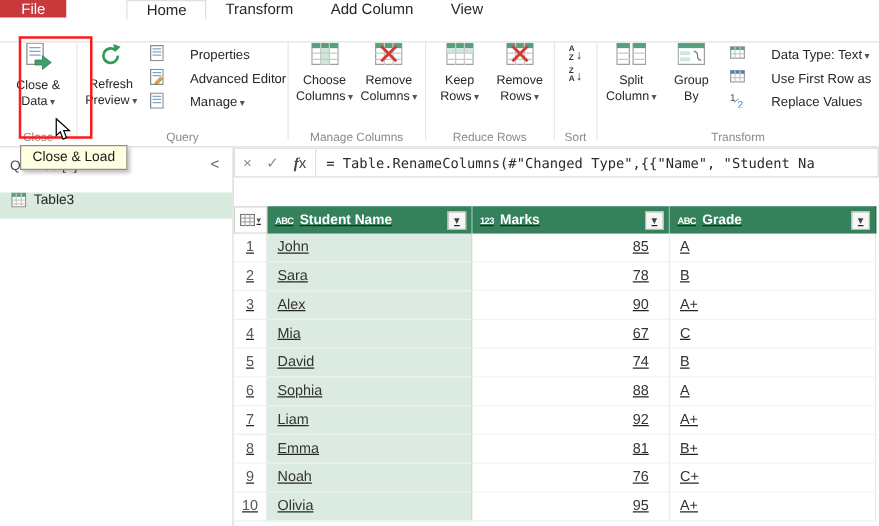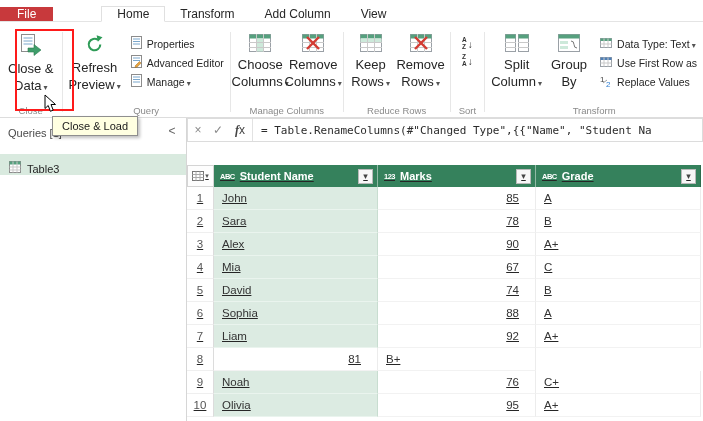--- a/index.html
+++ b/index.html
@@ -1,45 +1,45 @@
 <!DOCTYPE html>
 <html><head>
 <meta charset="utf-8">
 <style>
   *{margin:0;padding:0;box-sizing:border-box;font-family:"Liberation Sans",sans-serif;}
   html,body{width:703px;height:421px;}
   body{position:relative;background:#fff;overflow:hidden;font-size:11px;color:#262626;}
 
   
-  .tabbar{position:absolute;left:0;top:0;right:0;height:22px;background:#fff;border-bottom:1px solid #e4e4e4;display:flex;align-items:flex-end;z-index:5;}
+  .tabbar{position:absolute;left:0;top:0;right:0;height:34px;background:#fff;border-bottom:1px solid #e4e4e4;display:flex;align-items:flex-start;z-index:5;}
   .tab-file{background:#c8393c;color:#fff;padding:0 17px;display:flex;align-items:center;font-size:12px;cursor:default;}
   .tab{padding:0 15px;display:flex;align-items:center;font-size:12px;color:#262626;cursor:default;}
   .tab.selected{border:1px solid #e0e0e0;border-bottom:1px solid #fff;background:#fff;margin-bottom:-1px;margin-left:48px;}
 
   
   .ribbon{position:absolute;left:0;top:27px;right:0;height:91px;background:#fff;border-bottom:1px solid #dddddd;display:flex;align-items:stretch;z-index:4;}
   .rgroup{position:relative;padding:3px 3px 14px 3px;display:flex;align-items:flex-start;}
   .glabel{position:absolute;bottom:1px;left:0;right:0;text-align:center;font-size:9.5px;color:#8a8a8a;white-space:nowrap;}
   .gsep{width:1px;background:#e7e7e7;margin:5px 0;}
   .bigbtn{display:flex;flex-direction:column;align-items:center;justify-content:flex-start;padding:4px 3px 0 3px;min-width:48px;cursor:default;}
-  .bigbtn .lbl{text-align:center;font-size:13px;line-height:1.3;color:#262626;margin-top:3px;white-space:nowrap;}
+  .bigbtn .lbl{text-align:center;font-size:10px;line-height:1.3;color:#262626;margin-top:3px;white-space:nowrap;}
   .caret::after{content:"▾";font-size:8px;color:#555;margin-left:2px;}
-  .smallrow{display:flex;align-items:center;gap:5px;font-size:10.5px;height:19px;padding:0 3px;color:#262626;white-space:nowrap;cursor:default;}
+  .smallrow{display:flex;align-items:center;gap:21px;font-size:10.5px;height:19px;padding:0 3px;color:#262626;white-space:nowrap;cursor:default;}
   .smallcol{display:flex;flex-direction:column;justify-content:flex-start;margin-left:4px;padding-top:4px;}
   .sort-btn{display:flex;align-items:center;gap:1px;height:17px;cursor:default;}
   .sort-ic{display:inline-flex;flex-direction:column;font-size:6.5px;line-height:6.5px;font-weight:bold;color:#333;}
   .sort-ic.az::before{content:"A";} .sort-ic.az::after{content:"Z";}
   .sort-ic.za::before{content:"Z";} .sort-ic.za::after{content:"A";}
   .sort-arrow::after{content:"↓";font-size:10px;color:#333;}
 
   
   .sidebar{position:absolute;left:0;top:118px;bottom:0;width:187px;background:#fff;border-right:1px solid #d6d6d6;}
   .sidebar-header{position:relative;height:30px;padding:9px 0 0 8px;color:#4a4a4a;font-size:11px;}
   .collapse-btn{position:absolute;right:7px;top:6px;width:14px;height:16px;color:#666;font-size:12px;text-align:center;cursor:default;}
-  .query-item{height:21px;display:flex;align-items:flex-end;gap:6px;padding-left:9px;background:#d9eadf;margin-top:6px;cursor:default;}
+  .query-item{height:21px;display:flex;align-items:flex-start;gap:6px;padding-left:9px;background:#d9eadf;margin-top:6px;cursor:default;}
 
   
   .fbar{position:absolute;left:187px;top:118px;right:0;height:24px;background:#fff;border:1px solid #dcdcdc;display:flex;align-items:center;}
   .fbtn{width:20px;text-align:center;color:#8b8b8b;font-size:12px;cursor:default;}
   .fx{font-size:12px;color:#444;width:24px;text-align:center;cursor:default;}
   .fx i{font-family:"Liberation Serif",serif;font-style:italic;font-weight:bold;}
   .fsep{width:1px;height:100%;background:#e2e2e2;}
   .formula{margin-left:8px;font-family:"DejaVu Sans Mono",monospace;font-size:11px;color:#2b2b2b;white-space:nowrap;overflow:hidden;}
 
   
@@ -55,21 +55,21 @@
   .filter-btn::after{content:"▾";font-size:9px;color:#444;line-height:1;}
   .trow{height:23px;}
   .cell{display:flex;align-items:center;font-size:11.5px;color:#333;}
   .c-num{background:#fff;border-right:1px solid #dcdcdc;border-bottom:1px solid #efefef;justify-content:center;color:#555;cursor:default;}
   .c-name{background:#dcebe2;border-right:1px solid #c8ddd0;border-bottom:1px solid #eaf4ee;padding-left:8px;}
   .c-marks{background:#fff;border-right:1px solid #ececec;border-bottom:1px solid #f2f2f2;justify-content:flex-end;padding-right:16px;}
   .c-grade{background:#fff;border-right:1px solid #ececec;border-bottom:1px solid #f2f2f2;padding-left:8px;}
 
   
   .red-box{position:absolute;left:15px;top:29px;width:59px;height:82px;border:2px solid #fe1a1a;z-index:90;pointer-events:none;}
-  .tooltip{position:absolute;left:16px;top:116px;background:#ffffe1;border:1px solid #8f8f8f;padding:3px 9px;font-size:11px;color:#1a1a1a;box-shadow:2px 2px 3px rgba(0,0,0,0.25);z-index:100;white-space:nowrap;margin-left:36px;}
+  .tooltip{position:absolute;left:16px;top:116px;background:#ffffe1;border:1px solid #8f8f8f;padding:3px 9px;font-size:11px;color:#1a1a1a;box-shadow:2px 2px 3px rgba(0,0,0,0.25);z-index:100;white-space:nowrap;}
   .cursor{position:absolute;left:44px;top:94px;z-index:110;pointer-events:none;}
 </style>
 </head>
 <body>
 
 <div class="tabbar">
   <div class="tab-file">File</div>
   <div class="tab selected">Home</div>
   <div class="tab">Transform</div>
   <div class="tab">Add Column</div>
@@ -394,20 +394,21 @@
 
   <div class="trow">
     <div class="cell c-num">7</div>
     <div class="cell c-name">Liam</div>
     <div class="cell c-marks">92</div>
     <div class="cell c-grade">A+</div>
   </div>
 
   <div class="trow">
     <div class="cell c-num">8</div>
+    <div class="cell c-name">Emma</div>
     <div class="cell c-marks">81</div>
     <div class="cell c-grade">B+</div>
   </div>
 
   <div class="trow">
     <div class="cell c-num">9</div>
     <div class="cell c-name">Noah</div>
     <div class="cell c-marks">76</div>
     <div class="cell c-grade">C+</div>
   </div>

